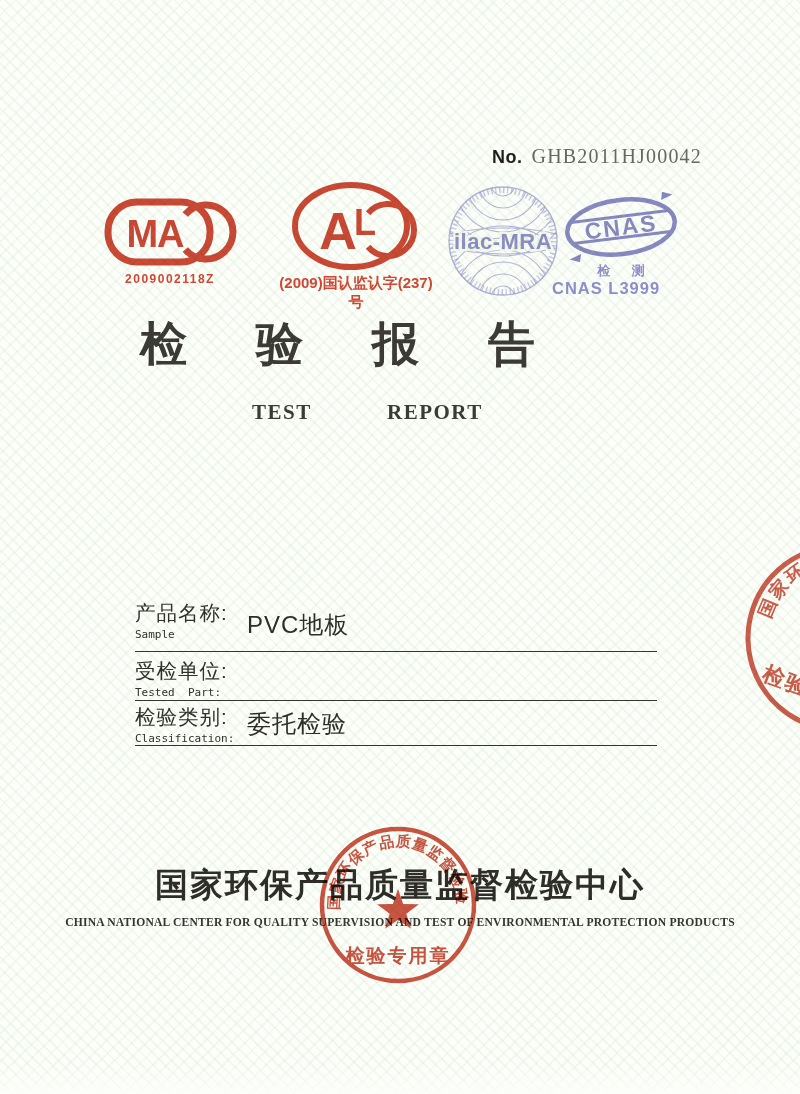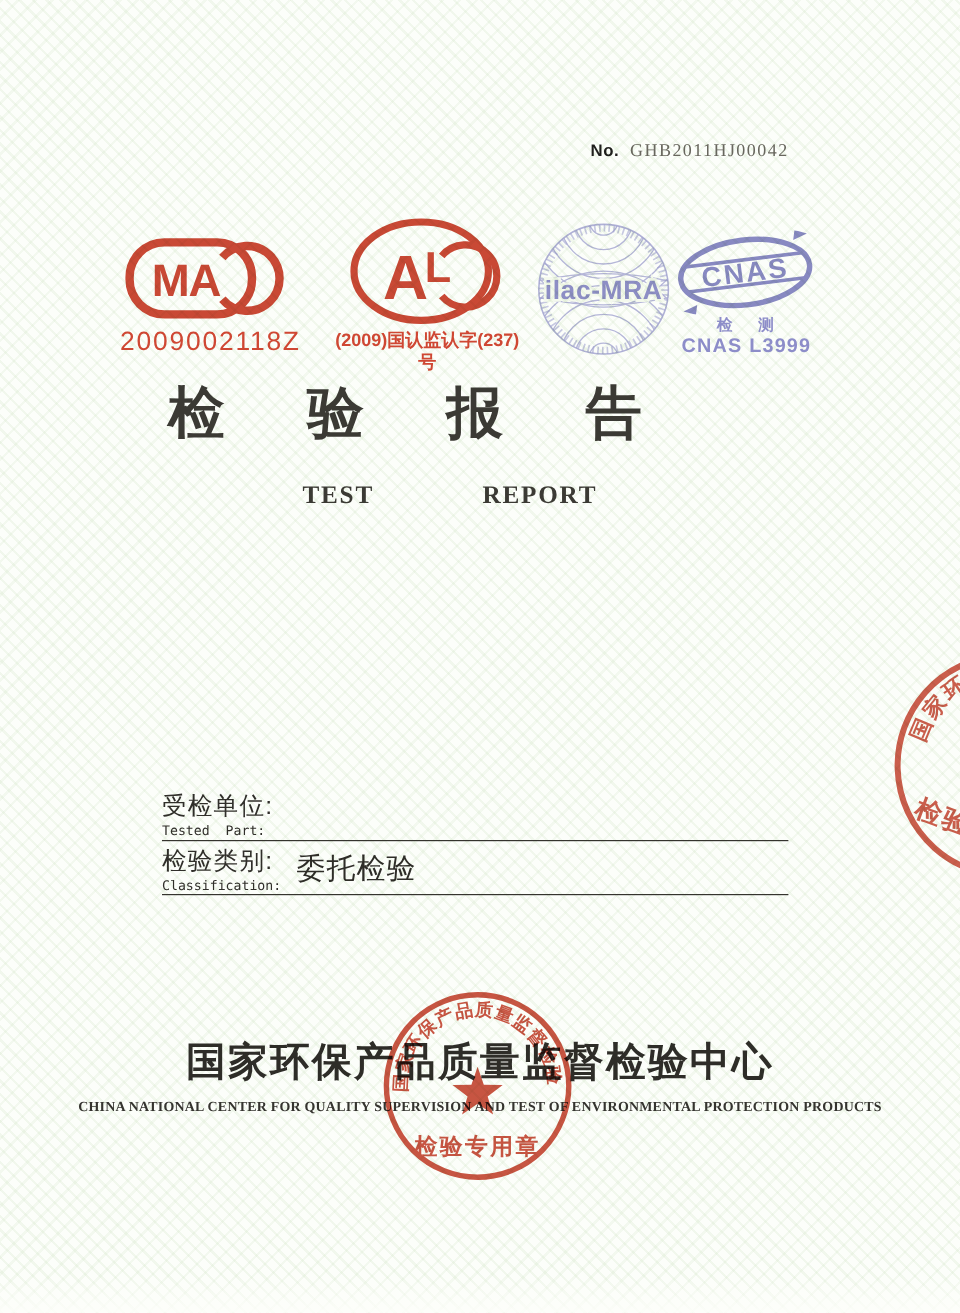--- a/index.html
+++ b/index.html
@@ -9,33 +9,33 @@
     overflow:hidden;
     font-family:"Liberation Sans",sans-serif;
     background-color:#fcfefa;
     background-image:
       repeating-linear-gradient(45deg, rgba(203,224,190,0.22) 0px, rgba(203,224,190,0.22) 2px, transparent 2px, transparent 8px),
       repeating-linear-gradient(135deg, rgba(203,224,190,0.18) 0px, rgba(203,224,190,0.18) 2px, transparent 2px, transparent 10px);
   }
   .abs{position:absolute;}
   
   .no-line{left:492px;top:117px;display:flex;align-items:baseline;}
-  .no-label{font-size:14px;font-weight:800;color:#1f1f1c;letter-spacing:0.5px;}
-  .no-value{font-size:15px;font-family:"Liberation Serif",serif;color:#68675e;letter-spacing:1.2px;margin-left:9px;}
+  .no-label{font-size:18px;font-weight:800;color:#1f1f1c;letter-spacing:0.5px;}
+  .no-value{font-size:20px;font-family:"Liberation Serif",serif;color:#68675e;letter-spacing:1.2px;margin-left:9px;margin-top:28px;}
   
   .mark{mix-blend-mode:multiply;}
-  .cma-number{left:100px;top:272px;width:140px;text-align:center;font-size:22px;font-weight:400;letter-spacing:1.5px;color:#cf4733;}
+  .cma-number{left:100px;top:272px;width:140px;text-align:center;font-size:12px;font-weight:700;letter-spacing:1.5px;color:#cf4733;}
   .cal-caption{left:276px;top:274px;width:160px;text-align:center;font-size:15px;font-weight:700;color:#cf4733;}
   .cnas-caption-cn{left:560px;top:262px;width:122px;text-align:center;font-size:13px;color:#8d8dc9;letter-spacing:9px;text-indent:9px;font-weight:700;}
-  .cnas-caption-code{left:552px;top:279px;width:140px;text-align:center;font-size:16.5px;color:#8d8dc9;font-weight:700;letter-spacing:1px;}
+  .cnas-caption-code{left:552px;top:279px;width:140px;text-align:left;font-size:16.5px;color:#8d8dc9;font-weight:700;letter-spacing:1px;}
   
   .title-cn{left:140px;top:313px;font-size:47px;font-weight:700;letter-spacing:69px;color:#3b3a34;white-space:nowrap;}
   .title-en{font-size:21px;font-weight:700;font-family:"Liberation Serif",serif;letter-spacing:1.5px;color:#3b3a34;top:400px;}
   .title-en-1{left:252px;}
-  .title-en-2{left:402px;}
+  .title-en-2{left:387px;}
   
   .field-row{left:135px;width:522px;border-bottom:1.6px solid #35342e;display:flex;}
   .row-1{top:594px;height:57px;}
   .row-2{top:651.5px;height:48px;}
   .row-3{top:699.5px;height:45px;align-items:flex-end;}
   .field-label{width:112px;padding-top:5px;flex:none;}
   .label-cn{font-size:20.5px;color:#302f2a;letter-spacing:1px;font-weight:500;}
   .label-en{font-size:11px;font-family:"DejaVu Sans Mono","Liberation Mono",monospace;color:#302f2a;white-space:pre;margin-top:1px;}
   .field-value{font-size:24px;color:#2e2d28;font-weight:500;align-self:center;margin-top:4px;letter-spacing:1px;}
   .row-2 .field-value{font-size:25px;letter-spacing:2px;}
@@ -108,20 +108,27 @@
       <text x="61" y="43" text-anchor="middle" font-size="23" font-weight="bold" fill="#8a8ac6" letter-spacing="2">CNAS</text>
     </g>
   </svg>
   <div class="abs cnas-caption-cn">检 测</div>
   <div class="abs cnas-caption-code">CNAS L3999</div>
 
   <div class="abs title-cn">检验报告</div>
   <div class="abs title-en title-en-1">TEST</div>
   <div class="abs title-en title-en-2">REPORT</div>
 
+  <div class="abs field-row row-1">
+    <div class="field-label">
+      <div class="label-cn">产品名称:</div>
+      <div class="label-en">Sample</div>
+    </div>
+    <div class="field-value">PVC地板</div>
+  </div>
   <div class="abs field-row row-2">
     <div class="field-label">
       <div class="label-cn">受检单位:</div>
       <div class="label-en">Tested  Part:</div>
     </div>
   </div>
   <div class="abs field-row row-3">
     <div class="field-label">
       <div class="label-cn">检验类别:</div>
       <div class="label-en">Classification:</div>

